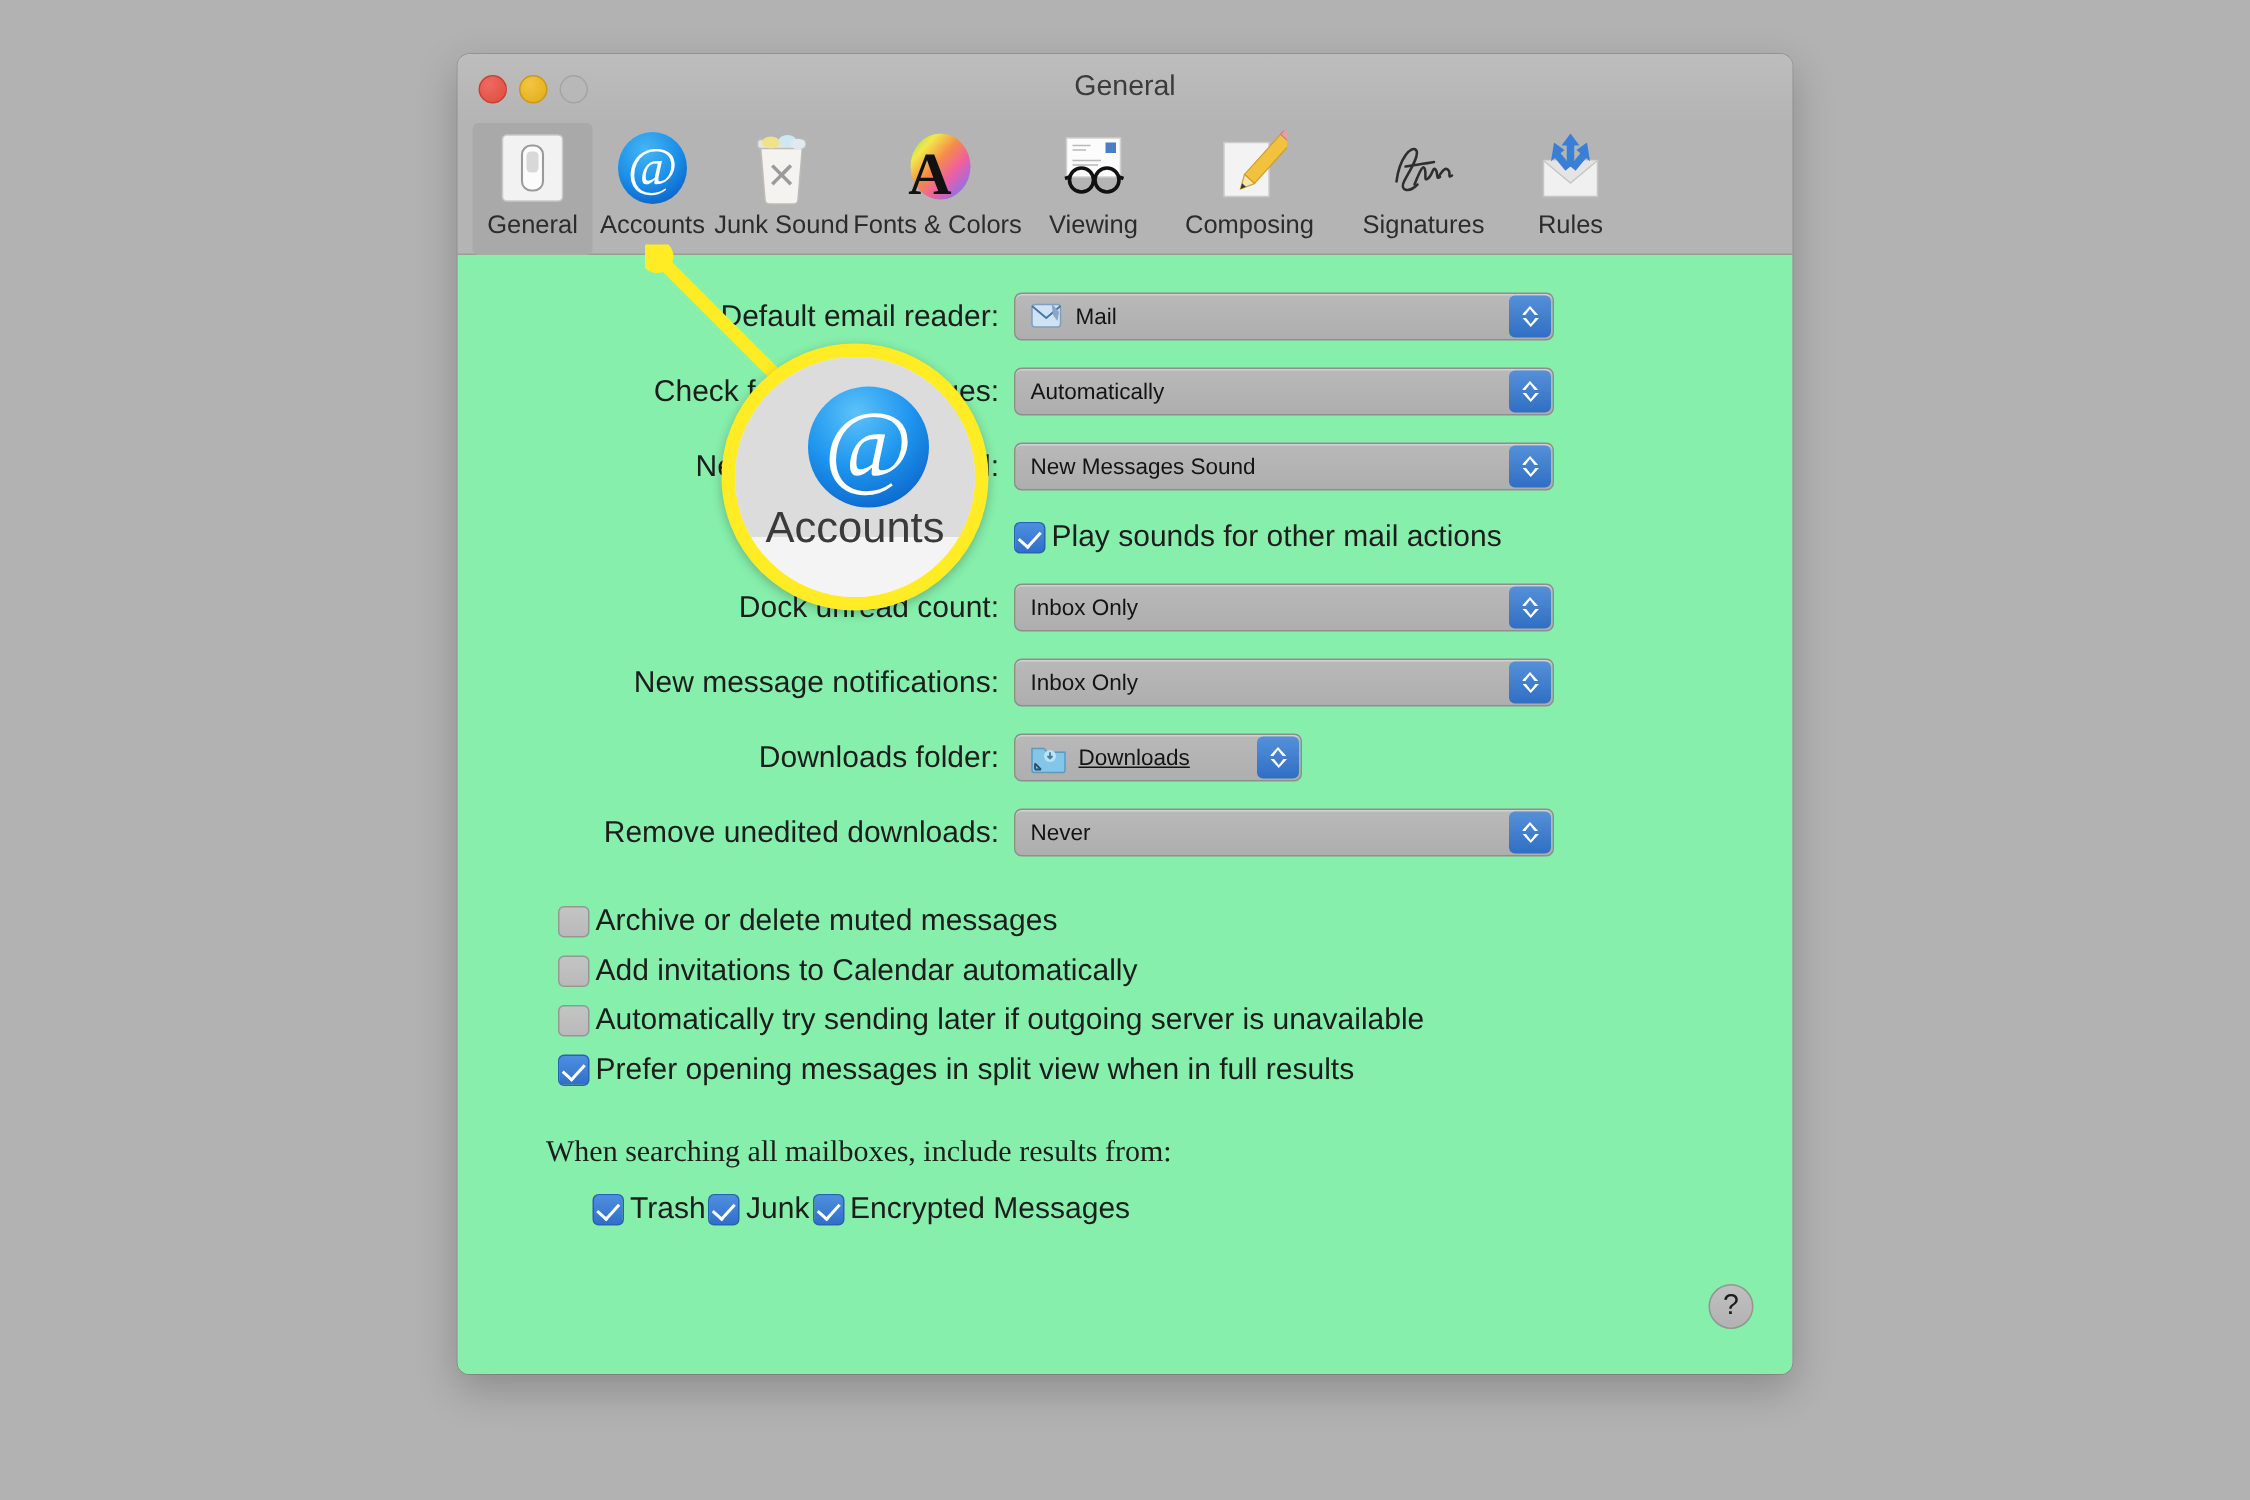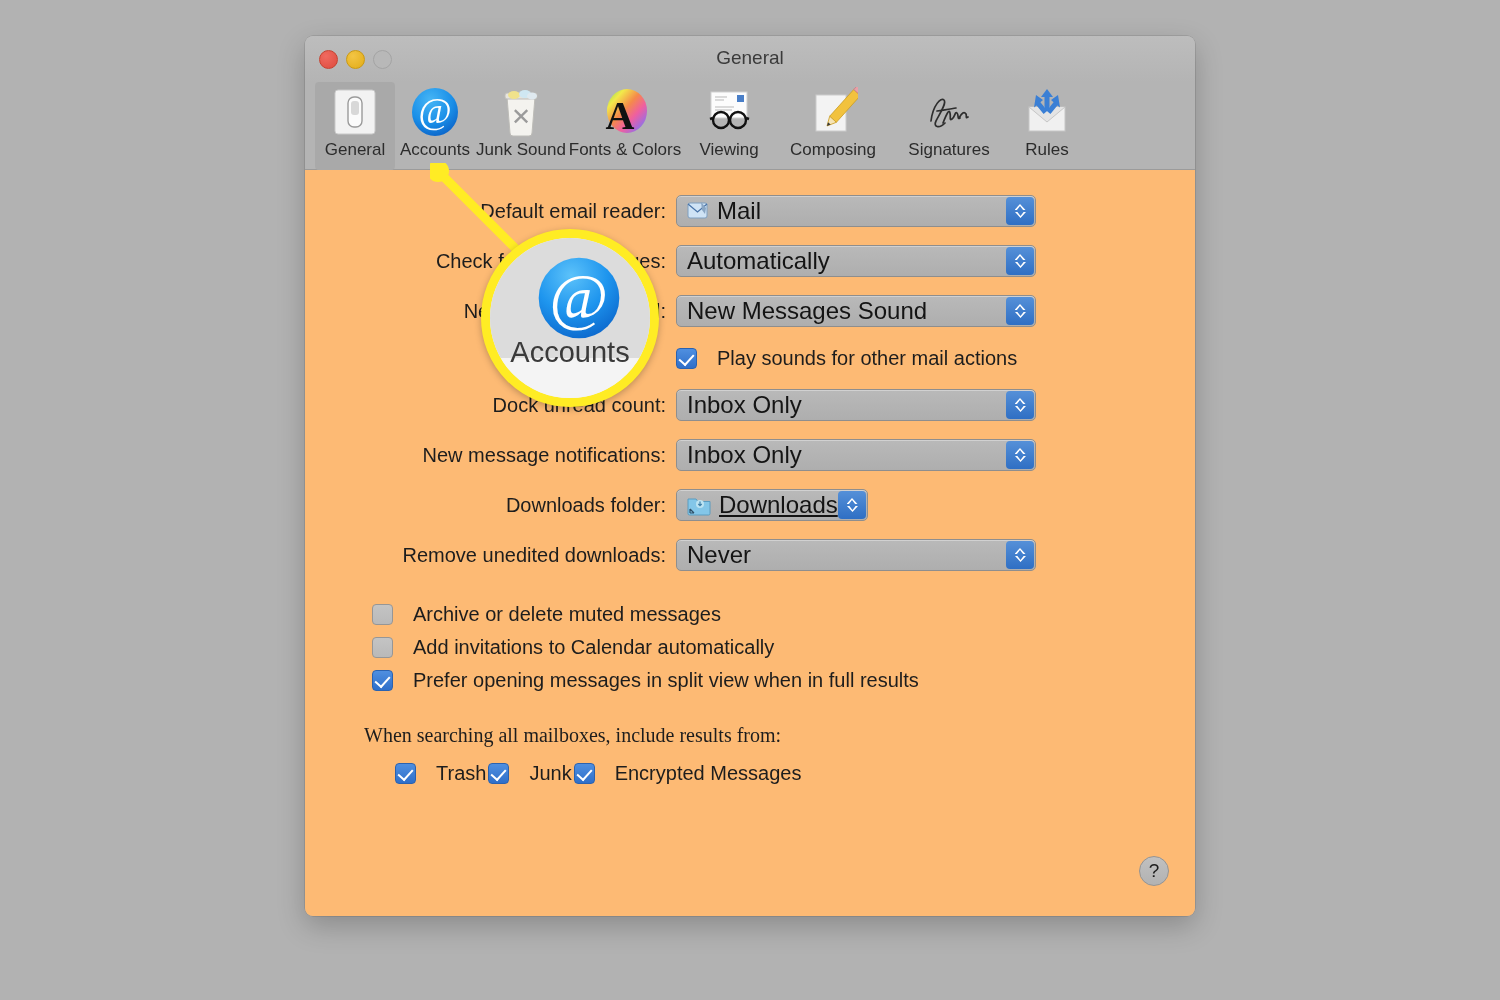--- a/index.html
+++ b/index.html
@@ -64,21 +64,21 @@
   .tbitem.wide { width: 116px; }
   .tbitem.w90 { width: 92px; }
   .tbitem.selected { background: #a9a9a9; }
   .tbicon { width: 52px; height: 52px; display: flex; align-items: center; justify-content: center; }
   .tblabel { font-size: 17px; color: #2c2c2c; white-space: nowrap; line-height: 1; }
 
   
   .content {
     position: relative;
     height: calc(100% - 134px);
-    background: #fdba74;
+    background: #86efac;
     padding-top: 16px;
   }
 
   .row {
     display: flex; align-items: center;
     height: 50px;
   }
   .row .label {
     width: 371px;
     text-align: right;
@@ -90,21 +90,21 @@
 
   
   .popup {
     position: relative;
     height: 32px;
     background: linear-gradient(#b9b9b9, #aeaeae);
     border: 1px solid #8e8e8e;
     border-radius: 5px;
     display: flex; align-items: center;
     padding-left: 10px;
-    font-size: 24px; color: #141414;
+    font-size: 15px; color: #141414;
     box-shadow: 0 1px 0 rgba(255,255,255,0.35) inset;
     cursor: default;
     white-space: nowrap;
   }
   .popup.wide { width: 360px; }
   .popup.fit { width: 192px; text-decoration: underline; }
   .popup .chev {
     position: absolute; right: 1px; top: 1px;
     width: 28px; height: 28px;
     background: linear-gradient(#5590d8, #2f6fc4);
@@ -118,21 +118,21 @@
     width: 11px; height: 6px;
     background: #fff;
     clip-path: polygon(50% 0, 100% 100%, 78% 100%, 50% 32%, 22% 100%, 0 100%);
   }
   .chev i.down { transform: rotate(180deg); }
   .popup .pvtext { margin-right: 36px; }
   .popup.fit .pvtext { margin-right: 34px; }
   .popup .micon { margin-right: 8px; display: inline-flex; }
 
   
-  .cbrow { display: flex; align-items: center; gap: 20px; height: 32px; }
+  .cbrow { display: flex; align-items: center; gap: 4px; height: 32px; }
   .cb {
     width: 21px; height: 21px;
     border-radius: 4px;
     flex: none;
     position: relative;
   }
   .cb.off {
     background: linear-gradient(#c4c4c4, #b9b9b9);
     border: 1px solid #969696;
   }
@@ -453,20 +453,24 @@
       </div>
 
       <div style="margin-top:18px; padding-left:67px; display:flex; flex-direction:column; gap:1px;">
         <div class="cbrow">
           <span class="cb off"></span>
           <span class="cbtext">Archive or delete muted messages</span>
         </div>
         <div class="cbrow">
           <span class="cb off"></span>
           <span class="cbtext">Add invitations to Calendar automatically</span>
+        </div>
+        <div class="cbrow">
+          <span class="cb off"></span>
+          <span class="cbtext">Automatically try sending later if outgoing server is unavailable</span>
         </div>
         <div class="cbrow">
           <span class="cb on"></span>
           <span class="cbtext">Prefer opening messages in split view when in full results</span>
         </div>
       </div>
 
       <div style="margin-top:28px; padding-left:59px;">
         <div class="grp-label">When searching all mailboxes, include results from:</div>
         <div style="margin-top:10px; padding-left:31px; display:flex; flex-direction:row; gap:2px;">

